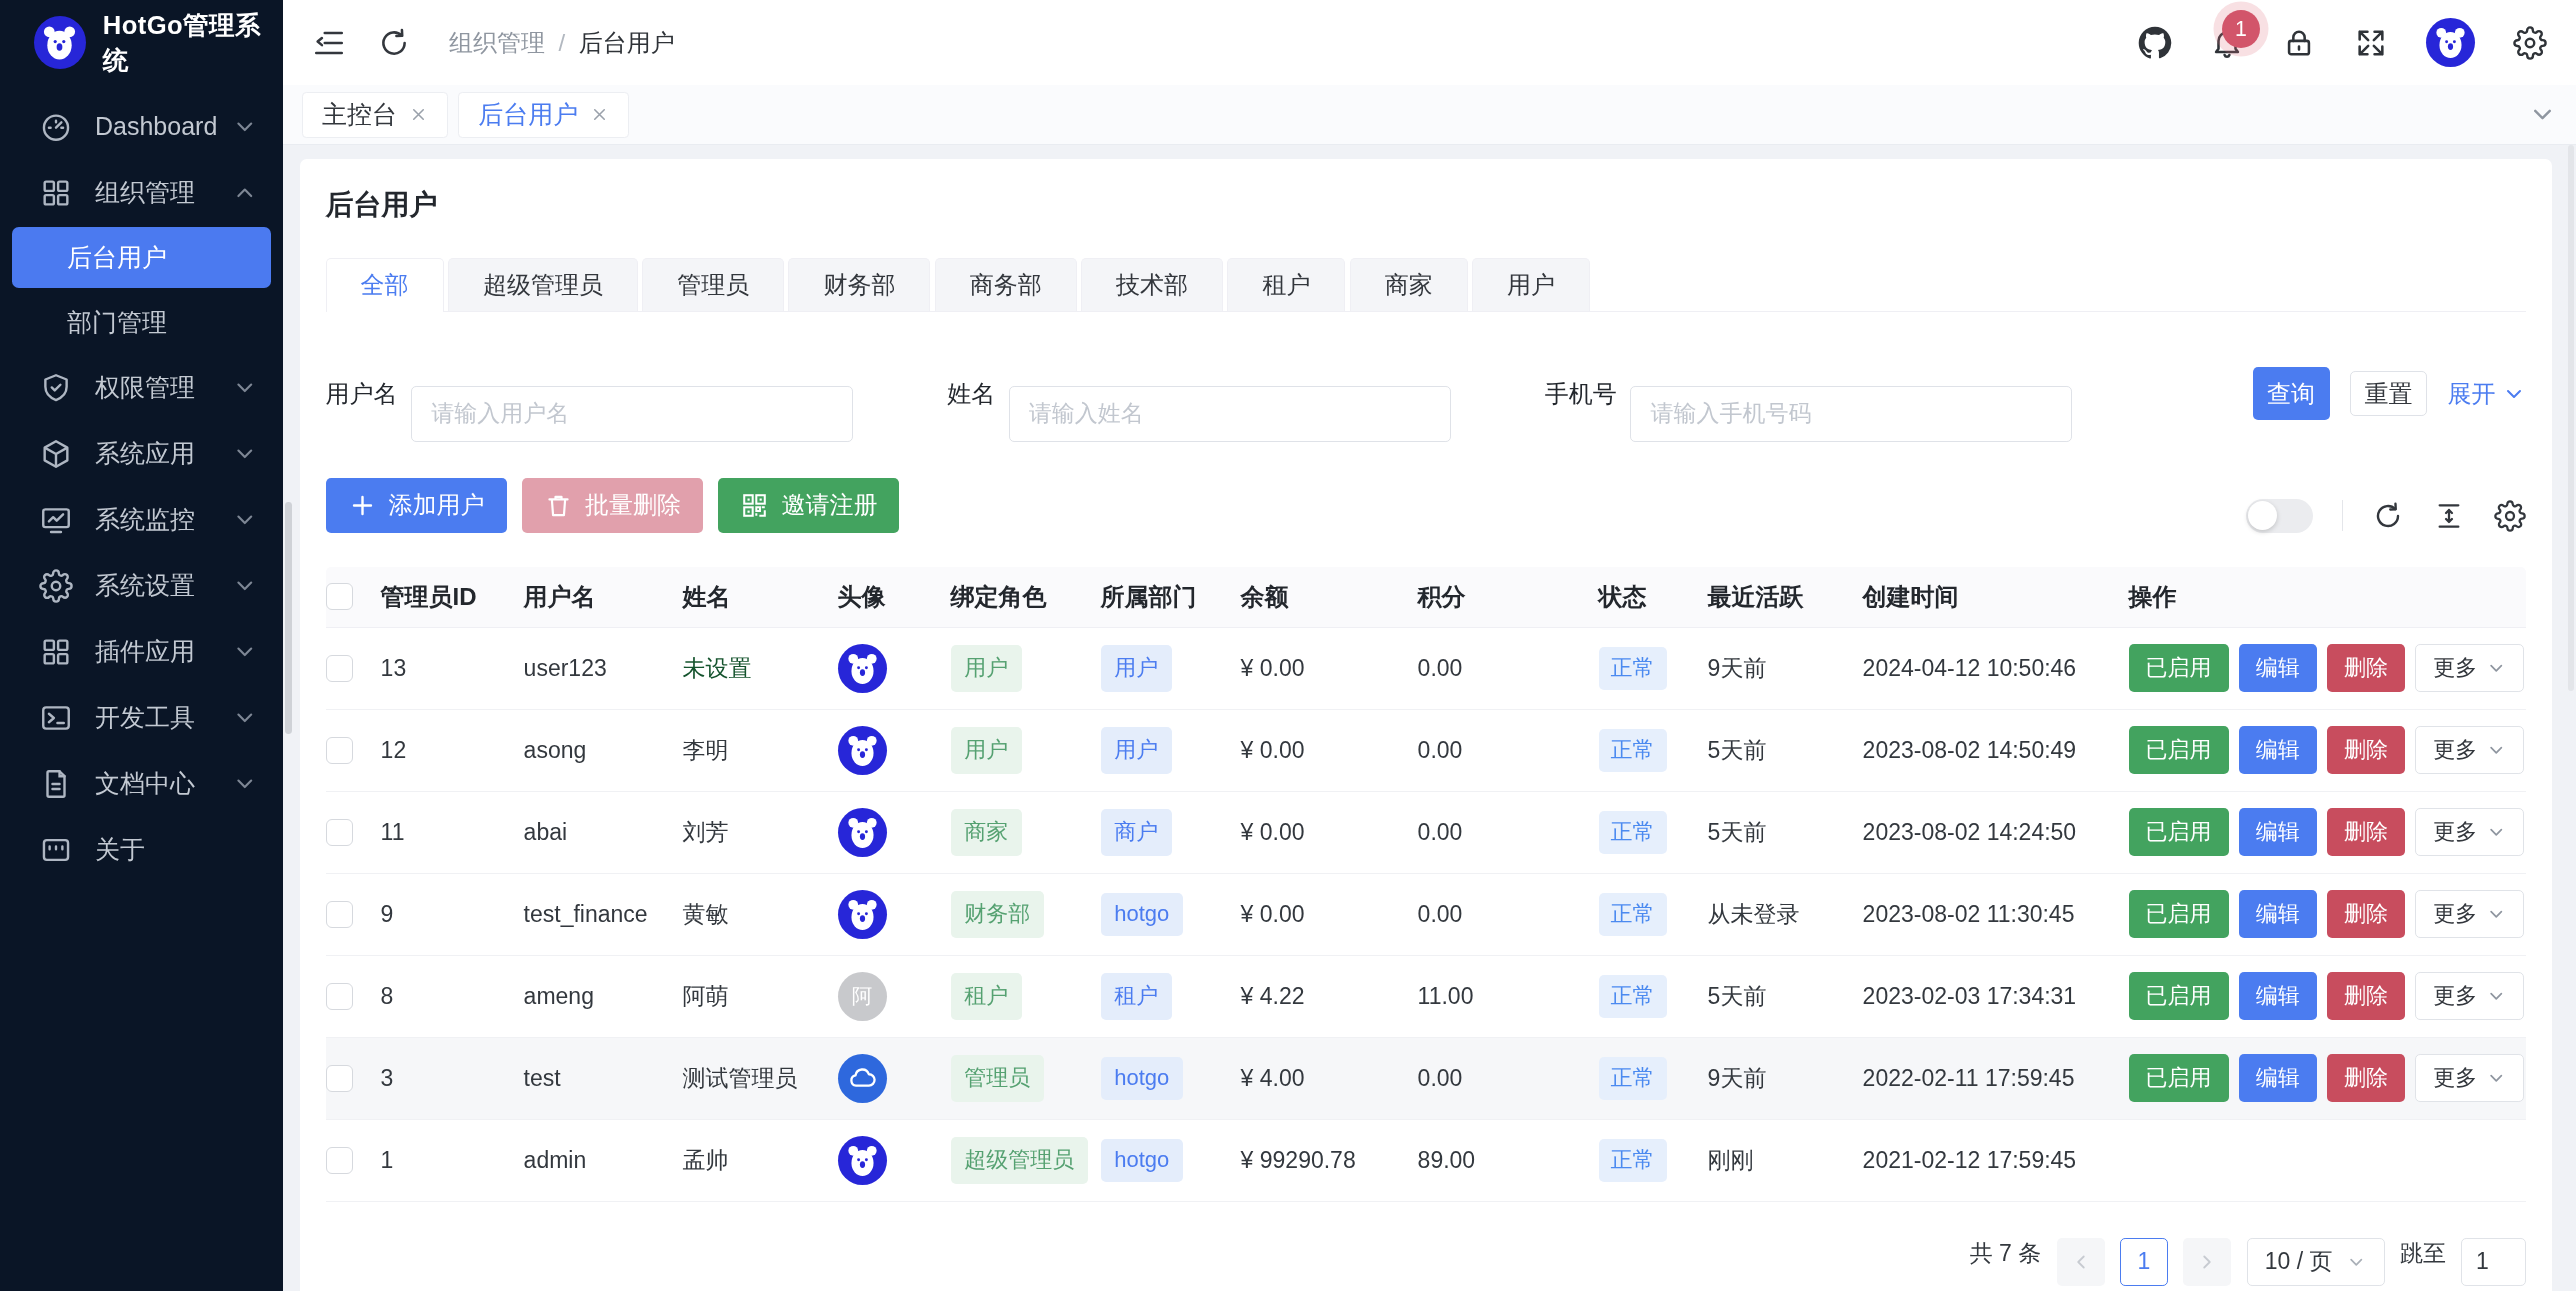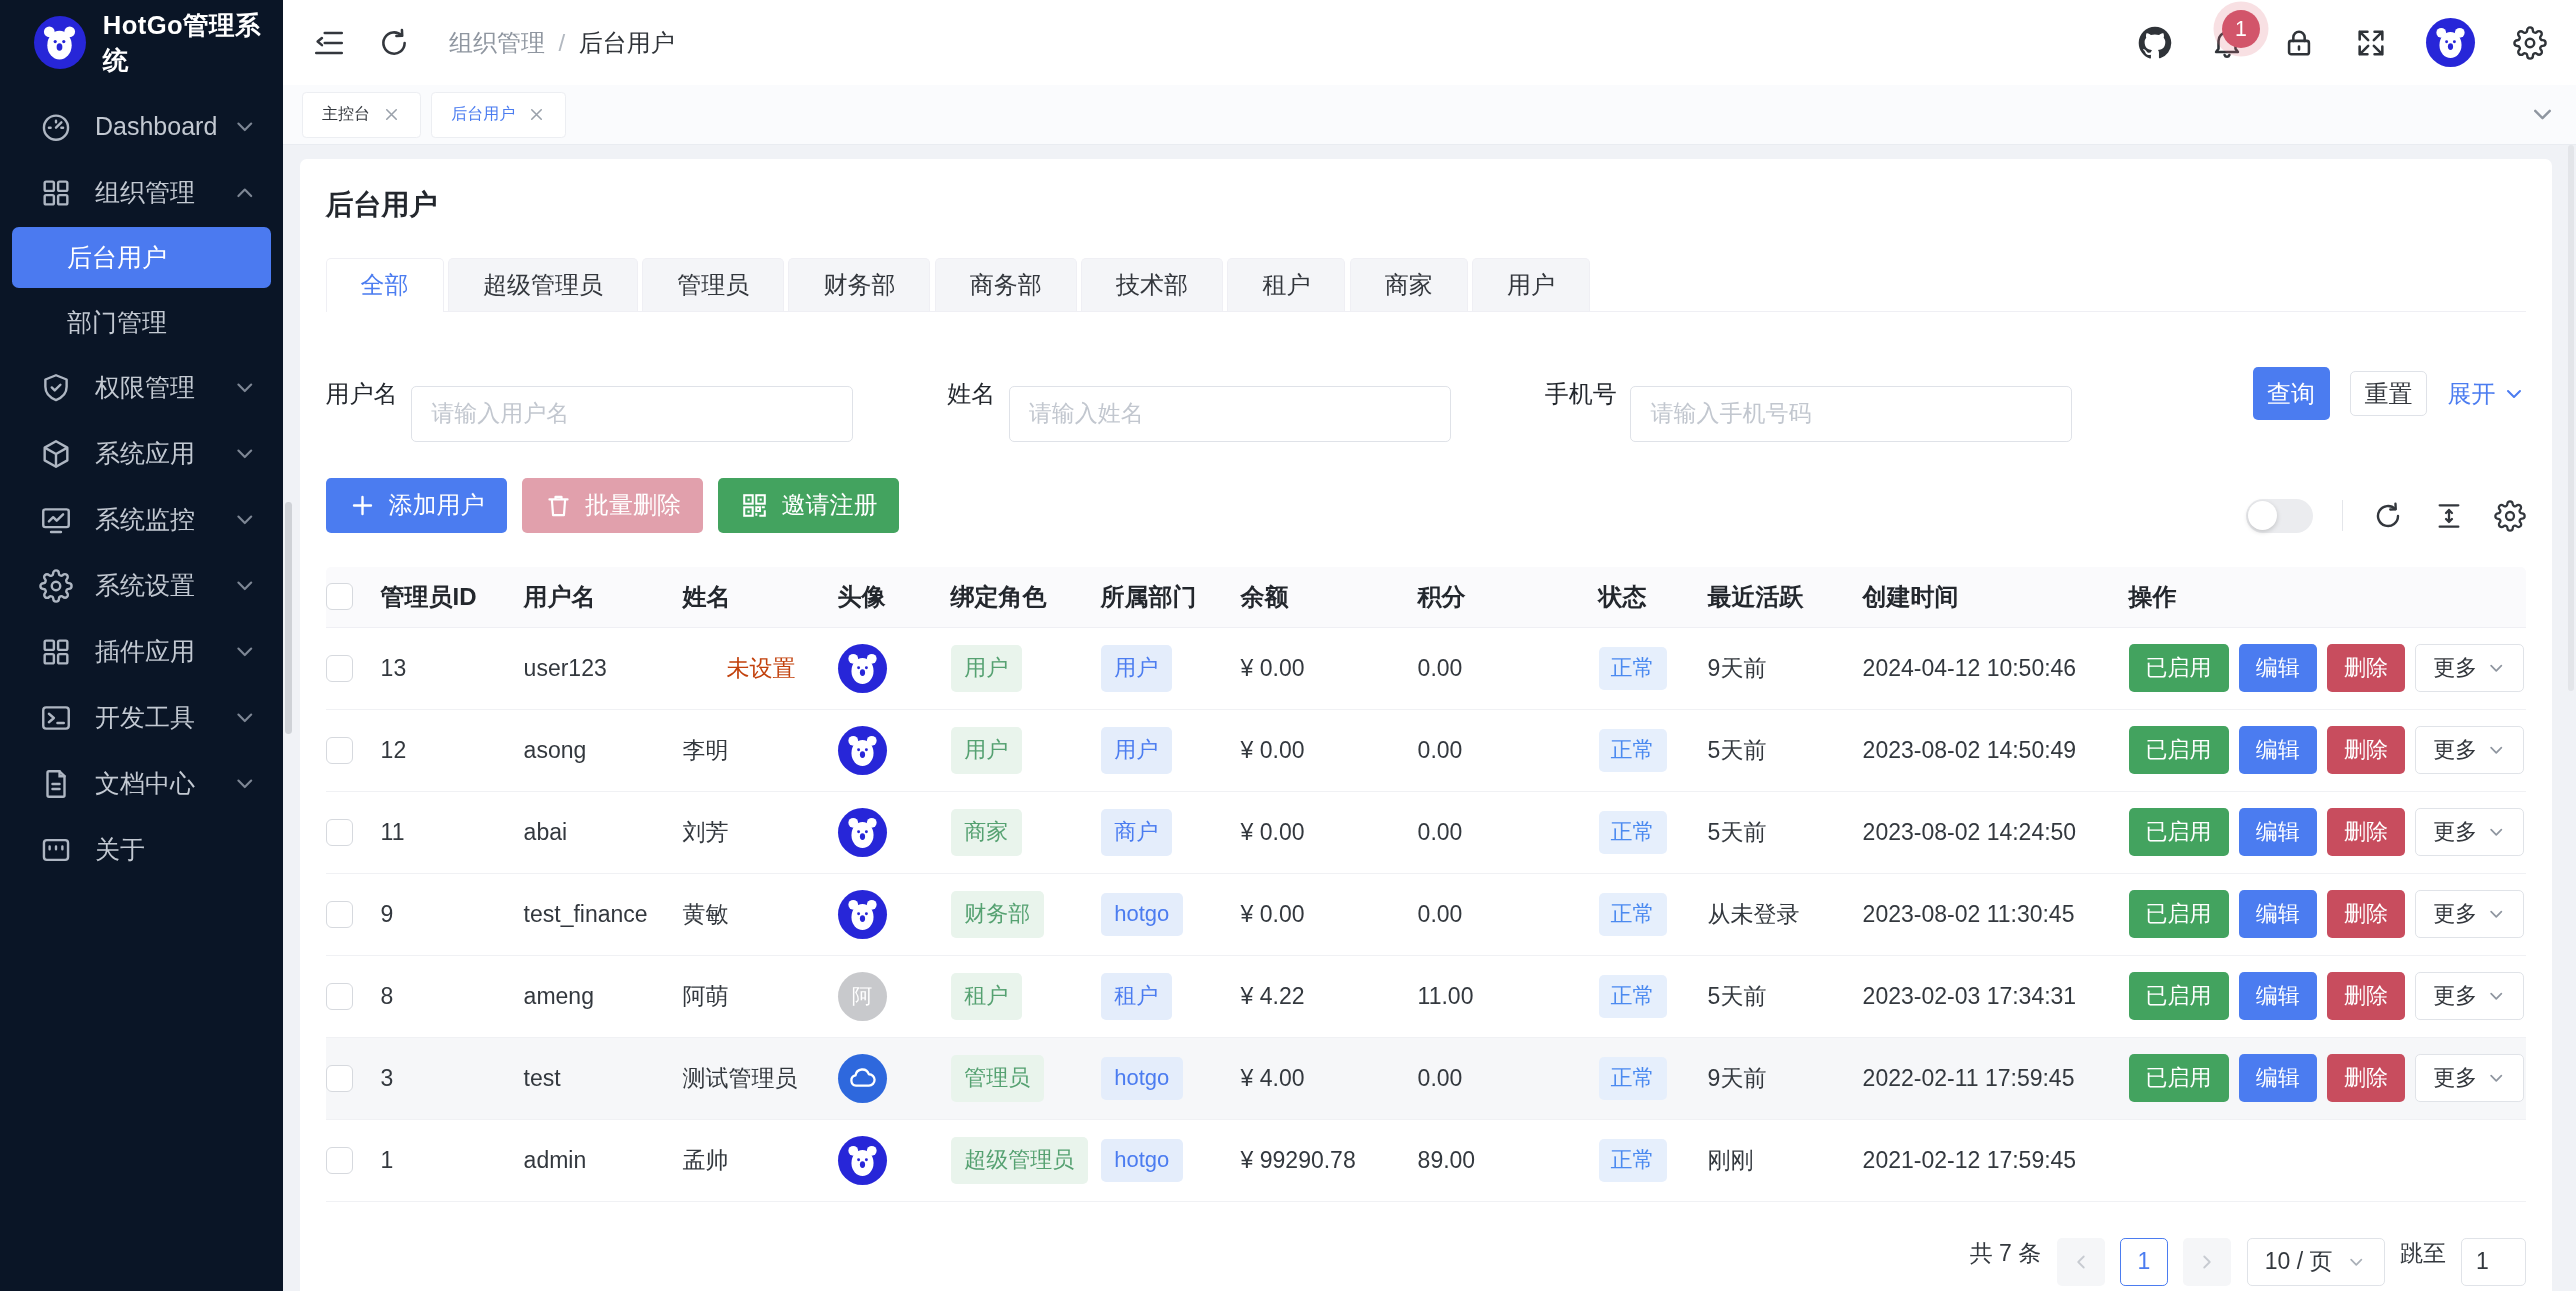--- a/index.html
+++ b/index.html
@@ -53,21 +53,21 @@
   .badge { position:absolute; top:-15.4px; left:12px; min-width:38px; height:38px; border-radius:50%;
     background:#d2556a; color:#fff; font-size:21.3px; display:flex; align-items:center; justify-content:center;
     box-shadow:0 0 0 8.5px rgba(221,112,128,.22); }
   .avatar-top { width:49px; height:49px; border-radius:50%; background:#2726d8;
     display:flex; align-items:center; justify-content:center; overflow:hidden; cursor:pointer; }
 
   
   .tabstrip { height:60px; background:#fafbfd; border-bottom:0.9px solid #e9ecf1;
     display:flex; align-items:center; padding:0 19px; gap:10.2px; }
   .tchip { height:46px; background:#fff; border:0.9px solid #eceef2; border-radius:4.3px;
-    display:flex; align-items:center; gap:12px; padding:0 19px; font-size:16px; color:#33373d; cursor:pointer; }
+    display:flex; align-items:center; gap:12px; padding:0 19px; font-size:25px; color:#33373d; cursor:pointer; }
   .tchip.active { color:#4b7cf0; }
   .tchip .x { width:19px; height:19px; color:#9aa1ab; }
   .strip-chev { margin-left:auto; width:29px; height:29px; color:#8f96a0; cursor:pointer; }
 
   
   .content { padding:13.6px 24px 0 17px; }
   .card { background:#fff; border-radius:6.8px; padding:22px 25.6px 22px; min-height:1029px; position:relative; }
   .page-title { font-size:28px; font-weight:700; color:#23272d; margin:5.1px 0 34px; }
 
   
@@ -112,21 +112,21 @@
   .tr { display:flex; align-items:center; }
   .thead { background:#fafafc; height:61px; border-radius:5.1px 5.1px 0 0;
     border-bottom:0.9px solid #efeff4; font-weight:700; color:#23272d; font-size:24px; }
   .tbody .tr { height:82px; border-bottom:0.9px solid #f0f1f4; font-size:23px; color:#33383e; }
   .tbody .tr.hl { background:#f6f7f9; }
   .td,.th { display:flex; align-items:center; }
   .c-chk{width:55px;} .c-id{width:143px;} .c-user{width:159px;} .c-name{width:155px;}
   .c-av{width:113px;} .c-role{width:150px;} .c-dept{width:140px;} .c-bal{width:177px;}
   .c-pts{width:181px;} .c-st{width:109px;} .c-act{width:155px;} .c-cr{width:266px;} .c-op{flex:1;}
   .checkbox { width:27px; height:27px; border:1.7px solid #d6d9de; border-radius:6px; background:#fff; cursor:pointer; }
-  .muted { color:#c2410c;margin-left:44px; }
+  .muted { color:#14532d; }
   .avatar { width:49px; height:49px; border-radius:50%; display:flex; align-items:center;
     justify-content:center; overflow:hidden; }
   .av-koala { background:#2726d8; }
   .av-cloud { background:#2e68dd; }
   .av-cloud .cloud-ic { width:31px; height:31px; color:#fff; }
   .av-letter { background:#c8c9cc; color:#fff; font-size:20.5px; }
   .tag { display:inline-flex; align-items:center; justify-content:center; border-radius:5.1px;
     font-size:22px; padding:8.5px 13.6px; }
   .tag-green { background:var(--success-bg); color:var(--success-text); }
   .tag-blue { background:#e4edfb; color:#4b7cf0; }

